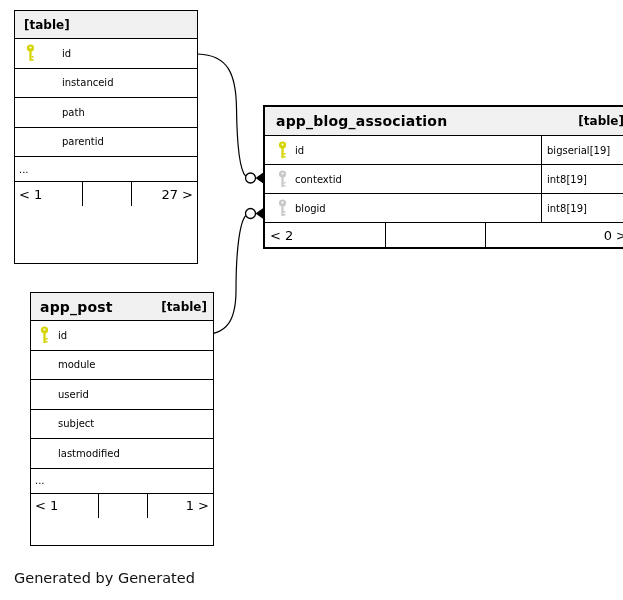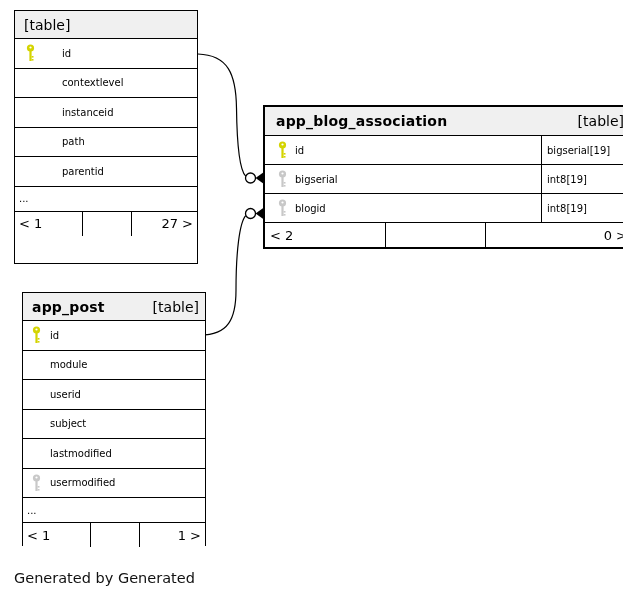--- a/index.html
+++ b/index.html
@@ -31,21 +31,21 @@
   .tbl.thick { border-width: 2px; }
   .tbl-header {
     display: flex;
     justify-content: space-between;
     align-items: center;
     background: var(--header-bg);
     border-bottom: 1px solid var(--border);
     font-size: 14px;
   }
   .tbl-name { font-weight: bold; letter-spacing: 0.2px; }
-  .tbl-badge { font-size: 14px; font-weight: normal; }
+  .tbl-badge { font-size: 12px; font-weight: bold; }
   .row {
     position: relative;
     display: flex;
     align-items: center;
     border-bottom: 1px solid var(--border);
     font-size: 10px;
     color: #000;
     background: #fff;
   }
   .key-slot { position: absolute; top: 50%; transform: translateY(-50%); display: inline-flex; }
@@ -78,21 +78,21 @@
   #t-context .tbl-header { height: 28px; padding: 0 6px 0 9px; }
   #t-context .row { height: 29.5px; }
   #t-context .key-slot { left: 11px; }
   #t-context .col-label { padding-left: 47px; }
   #t-context .ellipsis-row { height: 25px; }
   #t-context .tfooter { height: 24px; }
   #t-context .cell.l { width: 68px; }
   #t-context .cell.m { width: 49px; }
 
   
-  #t-post { left: 22px; top: 292px; width: 184px; height: 254px; }
+  #t-post { left: 30px; top: 292px; width: 184px; height: 254px; }
   #t-post .tbl-header { height: 28px; padding: 0 6px 0 9px; }
   #t-post .row { height: 29.5px; }
   #t-post .key-slot { left: 9px; }
   #t-post .col-label { padding-left: 27px; }
   #t-post .ellipsis-row { height: 25px; }
   #t-post .tfooter { height: 24px; }
   #t-post .cell.l { width: 68px; }
   #t-post .cell.m { width: 49px; }
 
   
@@ -140,23 +140,20 @@
           <circle class="fillpart" cx="4.5" cy="4" r="3.6"></circle>
           <circle cx="4.5" cy="3.5" r="1.1" fill="#fff"></circle>
           <rect class="fillpart" x="3.4" y="7" width="2.2" height="10"></rect>
           <rect class="fillpart" x="5.6" y="12" width="1.9" height="1.6"></rect>
           <rect class="fillpart" x="5.6" y="15" width="1.9" height="1.6"></rect>
         </svg>
       </span>
       <span class="col-label">id</span>
     </div>
     <div class="row">
-      <span class="col-label">contextlevel</span>
-    </div>
-    <div class="row">
       <span class="col-label">instanceid</span>
     </div>
     <div class="row">
       <span class="col-label">path</span>
     </div>
     <div class="row">
       <span class="col-label">parentid</span>
     </div>
     <div class="row ellipsis-row">...</div>
     <div class="tfooter">
@@ -190,21 +187,21 @@
       <span class="name-cell">
         <span class="key-slot">
           <svg class="key-icon fk" width="9" height="18" viewBox="0 0 9 18">
             <circle class="fillpart" cx="4.5" cy="4" r="3.6"></circle>
             <circle cx="4.5" cy="3.5" r="1.1" fill="#fff"></circle>
             <rect class="fillpart" x="3.4" y="7" width="2.2" height="10"></rect>
             <rect class="fillpart" x="5.6" y="12" width="1.9" height="1.6"></rect>
             <rect class="fillpart" x="5.6" y="15" width="1.9" height="1.6"></rect>
           </svg>
         </span>
-        <span class="col-label">bigserial</span>
+        <span class="col-label">contextid</span>
       </span>
       <span class="type-cell">int8[19]</span>
     </div>
     <div class="row">
       <span class="name-cell">
         <span class="key-slot">
           <svg class="key-icon fk" width="9" height="18" viewBox="0 0 9 18">
             <circle class="fillpart" cx="4.5" cy="4" r="3.6"></circle>
             <circle cx="4.5" cy="3.5" r="1.1" fill="#fff"></circle>
             <rect class="fillpart" x="3.4" y="7" width="2.2" height="10"></rect>
@@ -245,32 +242,20 @@
     </div>
     <div class="row">
       <span class="col-label">userid</span>
     </div>
     <div class="row">
       <span class="col-label">subject</span>
     </div>
     <div class="row">
       <span class="col-label">lastmodified</span>
     </div>
-    <div class="row">
-      <span class="key-slot">
-        <svg class="key-icon fk" width="9" height="18" viewBox="0 0 9 18">
-          <circle class="fillpart" cx="4.5" cy="4" r="3.6"></circle>
-          <circle cx="4.5" cy="3.5" r="1.1" fill="#fff"></circle>
-          <rect class="fillpart" x="3.4" y="7" width="2.2" height="10"></rect>
-          <rect class="fillpart" x="5.6" y="12" width="1.9" height="1.6"></rect>
-          <rect class="fillpart" x="5.6" y="15" width="1.9" height="1.6"></rect>
-        </svg>
-      </span>
-      <span class="col-label">usermodified</span>
-    </div>
     <div class="row ellipsis-row">...</div>
     <div class="tfooter">
       <span class="cell l">&lt; 1</span>
       <span class="cell m"></span>
       <span class="cell r">1 &gt;</span>
     </div>
   </div>
 
   <div id="generated-note">Generated by Generated</div>
 

